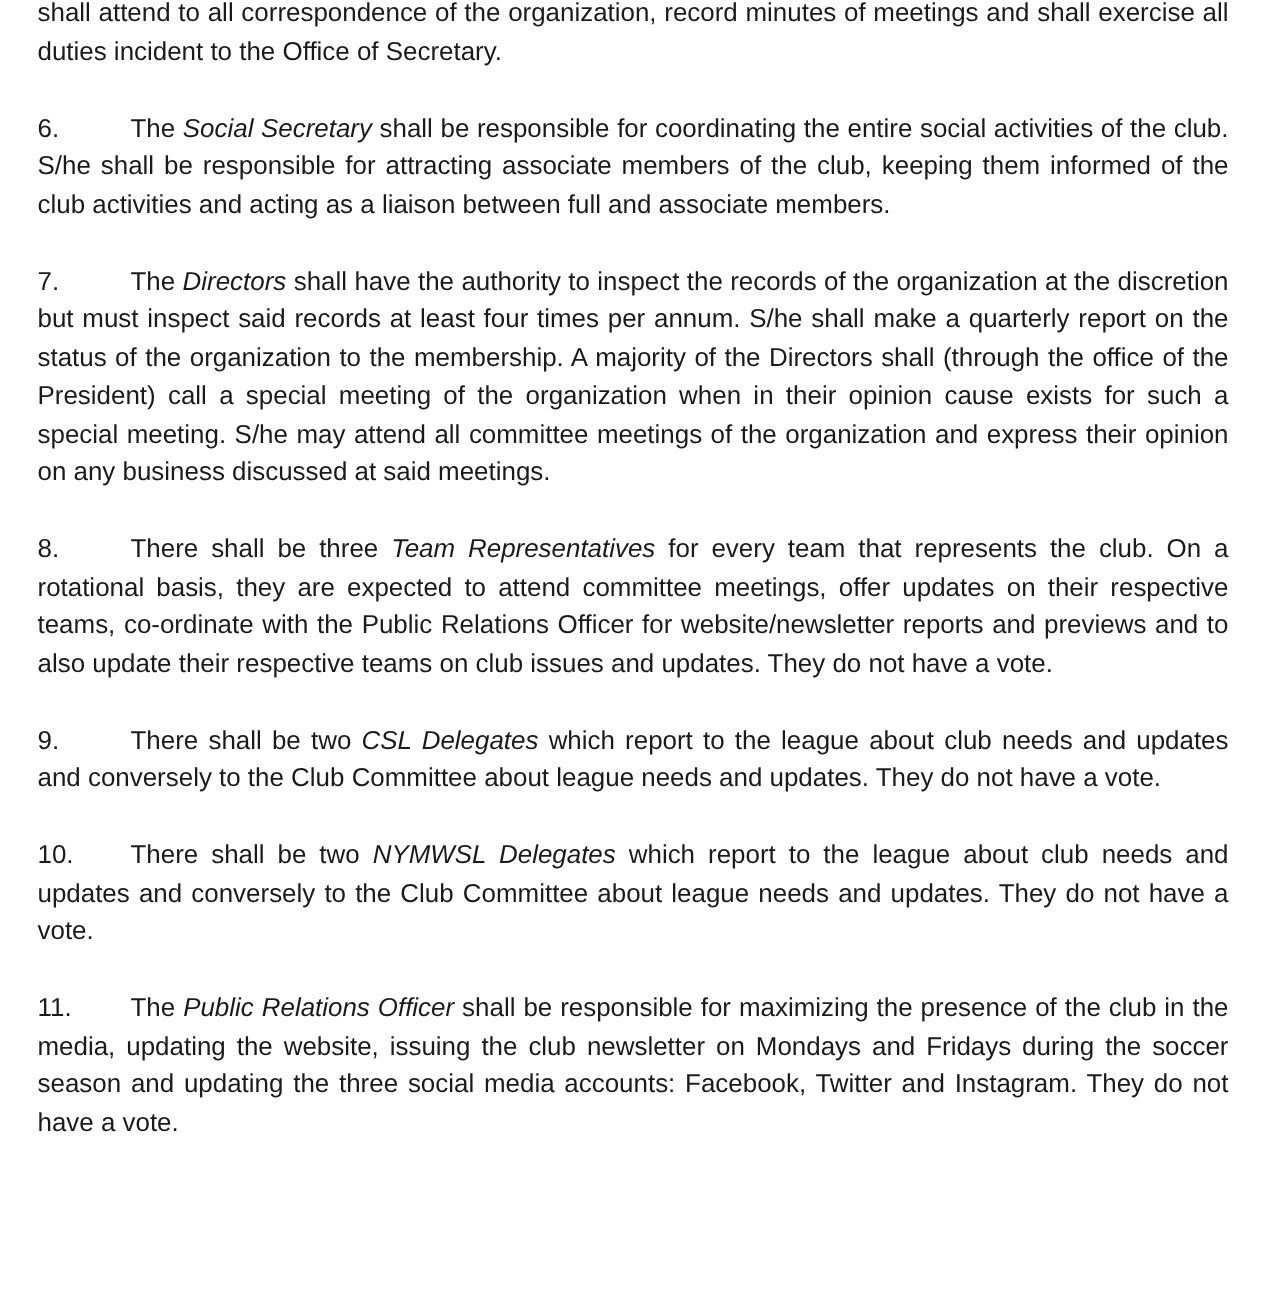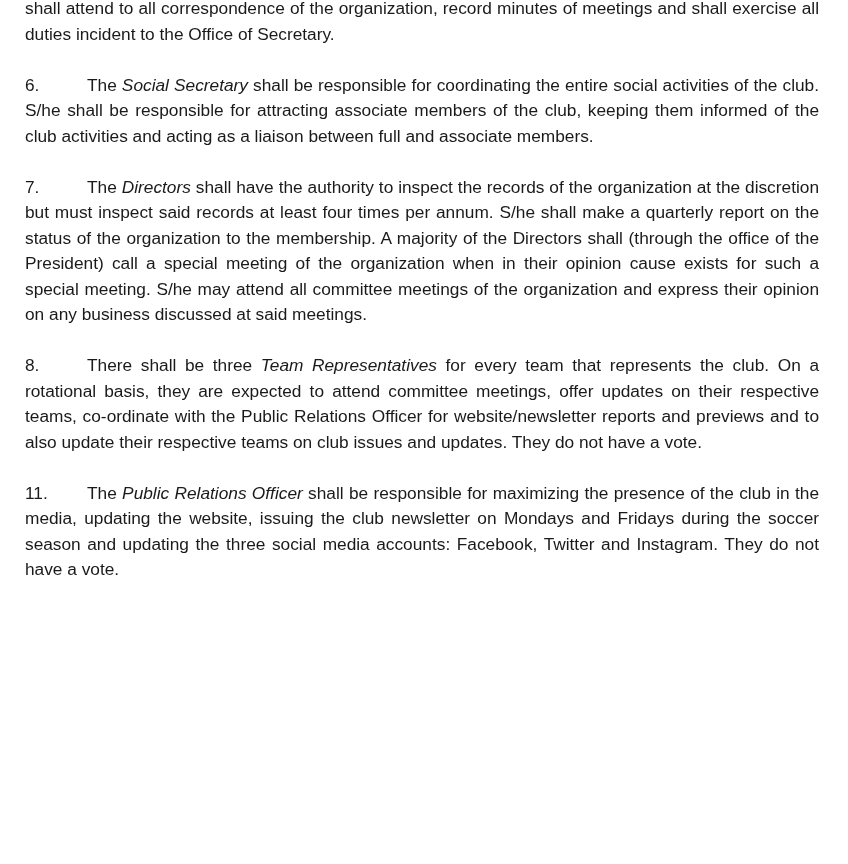--- a/index.html
+++ b/index.html
@@ -44,17 +44,19 @@
   <p class="para">
     <span>shall attend to all correspondence of the organization, record minutes of meetings and shall exercise all duties incident to the Office of Secretary.</span>
   </p>
 
   <p class="para"><span class="num">6.</span><span>The </span><span class="term">Social Secretary</span><span> shall be responsible for coordinating the entire social activities of the club. S/he shall be responsible for attracting associate members of the club, keeping them informed of the club activities and acting as a liaison between full and associate members.</span></p>
 
   <p class="para"><span class="num">7.</span><span>The </span><span class="term">Directors</span><span> shall have the authority to inspect the records of the organization at the discretion but must inspect said records at least four times per annum. S/he shall make a quarterly report on the status of the organization to the membership. A majority of the Directors shall (through the office of the President) call a special meeting of the organization when in their opinion cause exists for such a special meeting. S/he may attend all committee meetings of the organization and express their opinion on any business discussed at said meetings.</span></p>
 
   <p class="para"><span class="num">8.</span><span>There shall be three </span><span class="term">Team Representatives</span><span> for every team that represents the club. On a rotational basis, they are expected to attend committee meetings, offer updates on their respective teams, co-ordinate with the Public Relations Officer for website/newsletter reports and previews and to also update their respective teams on club issues and updates. They do not have a vote.</span></p>
 
+  <p class="para"><span class="num">9.</span><span>There shall be two </span><span class="term">CSL Delegates</span><span> which report to the league about club needs and updates and conversely to the Club Committee about league needs and updates. They do not have a vote.</span></p>
 
+  <p class="para"><span class="num">10.</span><span>There shall be two </span><span class="term">NYMWSL Delegates</span><span> which report to the league about club needs and updates and conversely to the Club Committee about league needs and updates. They do not have a vote.</span></p>
 
   <p class="para"><span class="num">11.</span><span>The </span><span class="term">Public Relations Officer</span><span> shall be responsible for maximizing the presence of the club in the media, updating the website, issuing the club newsletter on Mondays and Fridays during the soccer season and updating the three social media accounts: Facebook, Twitter and Instagram. They do not have a vote.</span></p>
 
 </div>
 
 </body></html>

